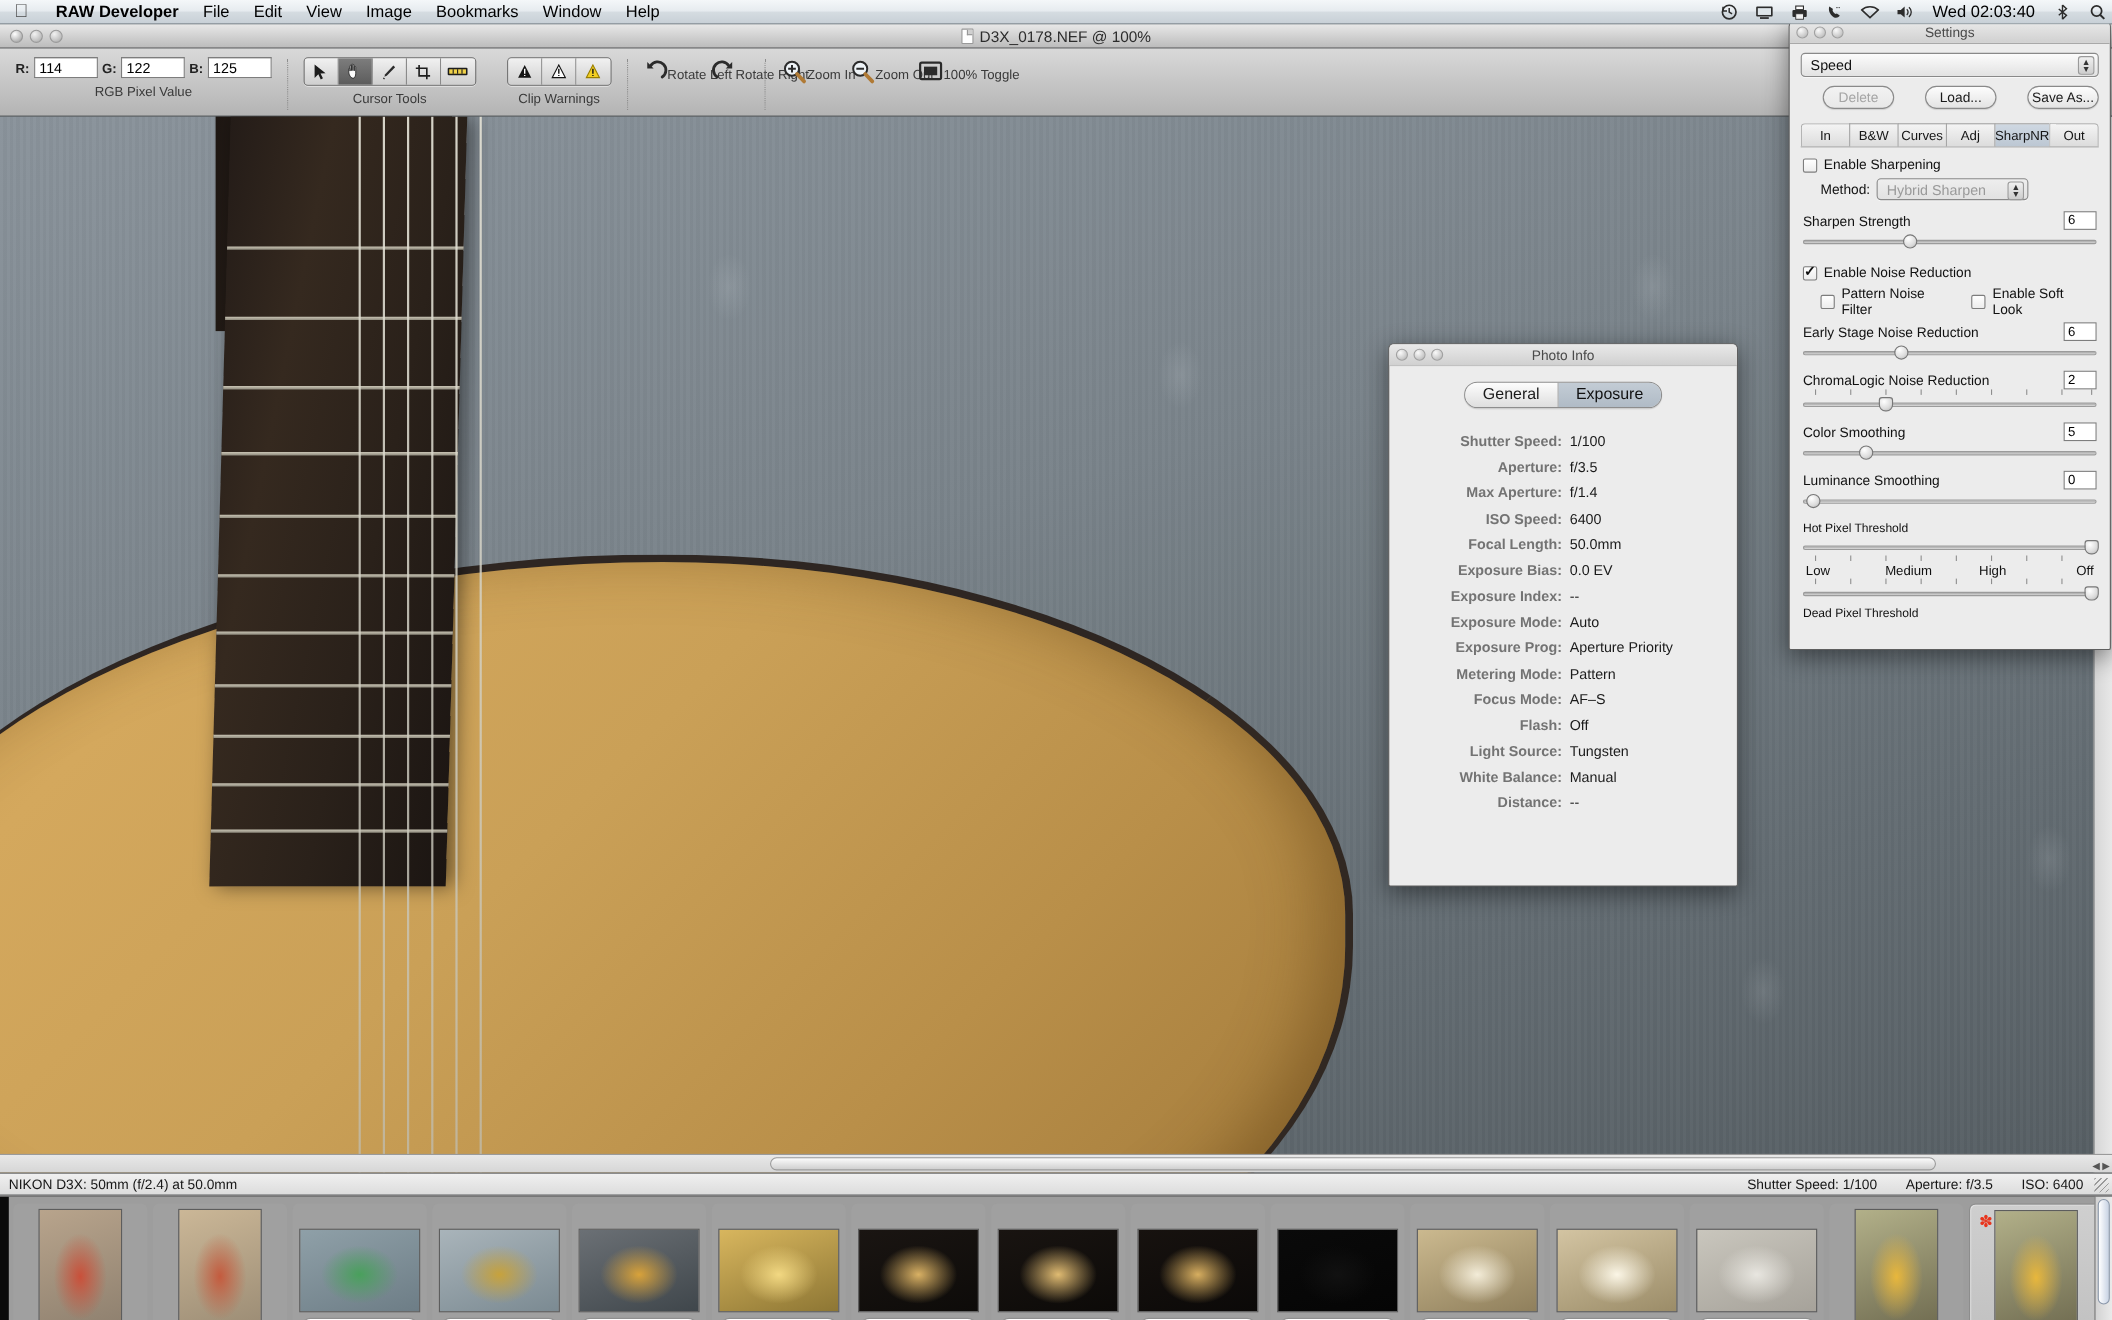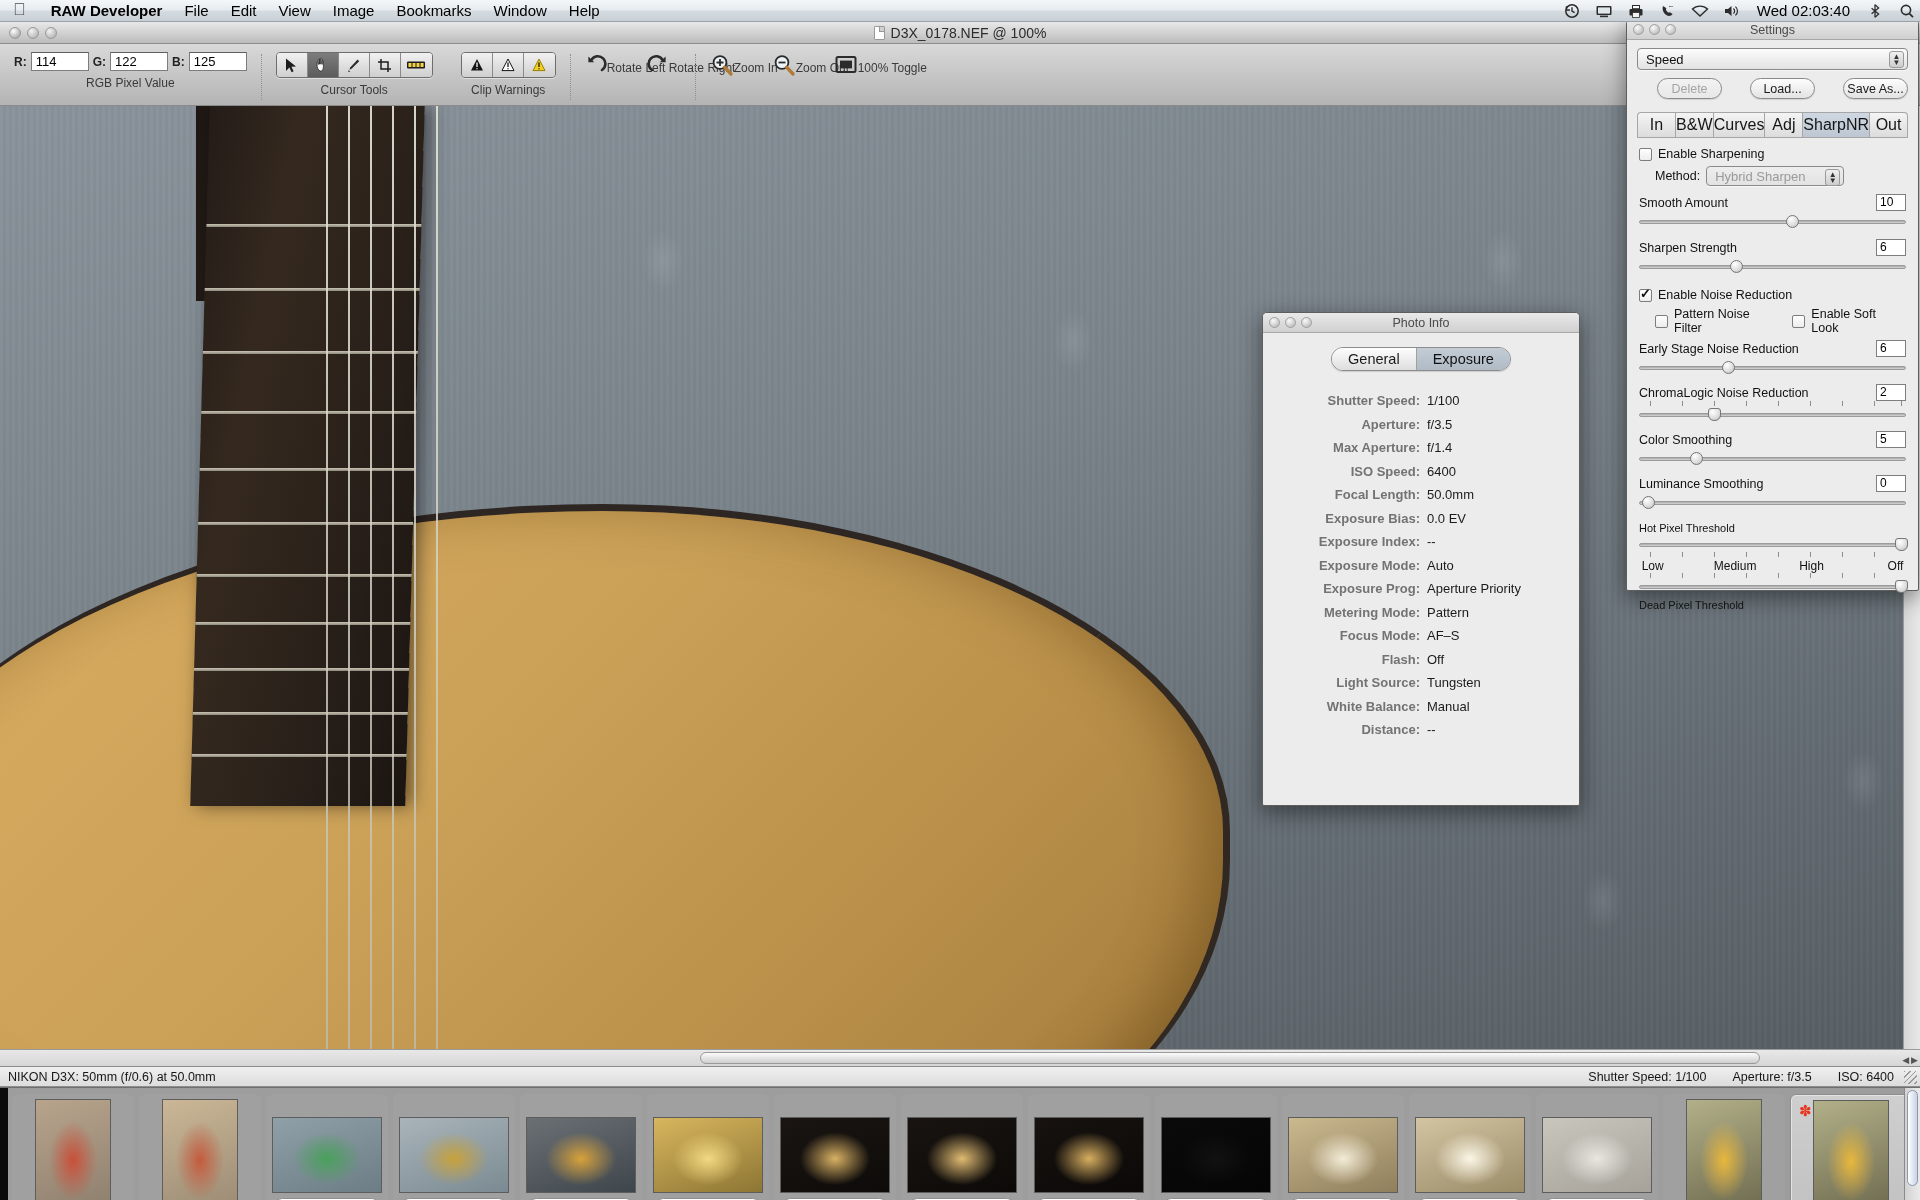--- a/index.html
+++ b/index.html
@@ -187,21 +187,21 @@
   .cap-btn {
     flex:1; height: 21px; border:1px solid #8a8a8a; border-radius: 11px;
     background: linear-gradient(to bottom,#fdfdfd,#e3e3e3);
     font-size: 12.5px; color:#1a1a1a; display:flex; align-items:center; justify-content:center;
     box-shadow: 0 1px 1px rgba(0,0,0,.12);
     margin-left: 20px;
   }
   .cap-btn.dis { color:#a5a5a5; background: linear-gradient(to bottom,#f2f2f2,#e8e8e8); }
   .tabstrip { display:flex; margin-top: 13px; border-bottom: 1px solid #a6a6a6; }
   .tabstrip .tb {
-    flex: 1; text-align:center; font-size: 16px; color:#151515; padding: 3px 0 3px;
+    flex: 1; text-align:center; font-size: 12px; color:#151515; padding: 3px 0 3px;
     background: linear-gradient(to bottom,#f4f4f4,#dcdcdc);
     border: 1px solid #a6a6a6; border-bottom: none; border-right: none;
   }
   .tabstrip .tb:first-child{border-radius: 4px 0 0 0;}
   .tabstrip .tb:last-child{border-right:1px solid #a6a6a6; border-radius: 0 4px 0 0;}
   .tabstrip .tb.sel { background: linear-gradient(to bottom,#cfd8e2,#bcc7d3); font-weight: normal; }
   .st-section { padding: 9px 2px 0 2px; }
   .chk-row { display:flex; align-items:center; gap: 6px; margin-bottom: 5px; }
   .chk { width: 13px; height: 13px; background: linear-gradient(to bottom,#fff,#ececec);
          border:1px solid #7d7d7d; border-radius: 2px; position:relative; flex: none; }
@@ -591,21 +591,21 @@
             <div class="pi-row">
               <div class="pi-key">Distance:</div>
               <div class="pi-val">--</div>
             </div>
           </div>
         </div>
       </div>
     </div>
 
     <div class="statusbar">
-      <div>NIKON D3X: 50mm (f/0.6) at 50.0mm</div>
+      <div>NIKON D3X: 50mm (f/2.4) at 50.0mm</div>
       <div class="sb-right">
         <div>Shutter Speed: 1/100</div>
         <div>Aperture: f/3.5</div>
         <div>ISO: 6400</div>
       </div>
       <div class="sb-grip"></div>
     </div>
 
     <div class="filmstrip">
       <div class="fs-pad"></div>
@@ -719,30 +719,20 @@
           <span class="chk-lbl">Method:</span>
           <div class="popup disabled" style="width:138px;height:20px">
             <span>Hybrid Sharpen</span>
             <span class="arrows">
                 <span>▲</span>
                 <span>▼</span>
               </span>
           </div>
         </div>
 
-        <div class="slider-block">
-          <div class="sl-head">
-            <span class="sl-label">Smooth Amount</span>
-            <span class="sl-num">10</span>
-          </div>
-          <div class="track">
-            <div class="rail"></div>
-            <div class="knob" style="left:55%"></div>
-          </div>
-        </div>
 
         <div class="slider-block" style="margin-top:10px">
           <div class="sl-head">
             <span class="sl-label">Sharpen Strength</span>
             <span class="sl-num">6</span>
           </div>
           <div class="track">
             <div class="rail"></div>
             <div class="knob" style="left:34%"></div>
           </div>

